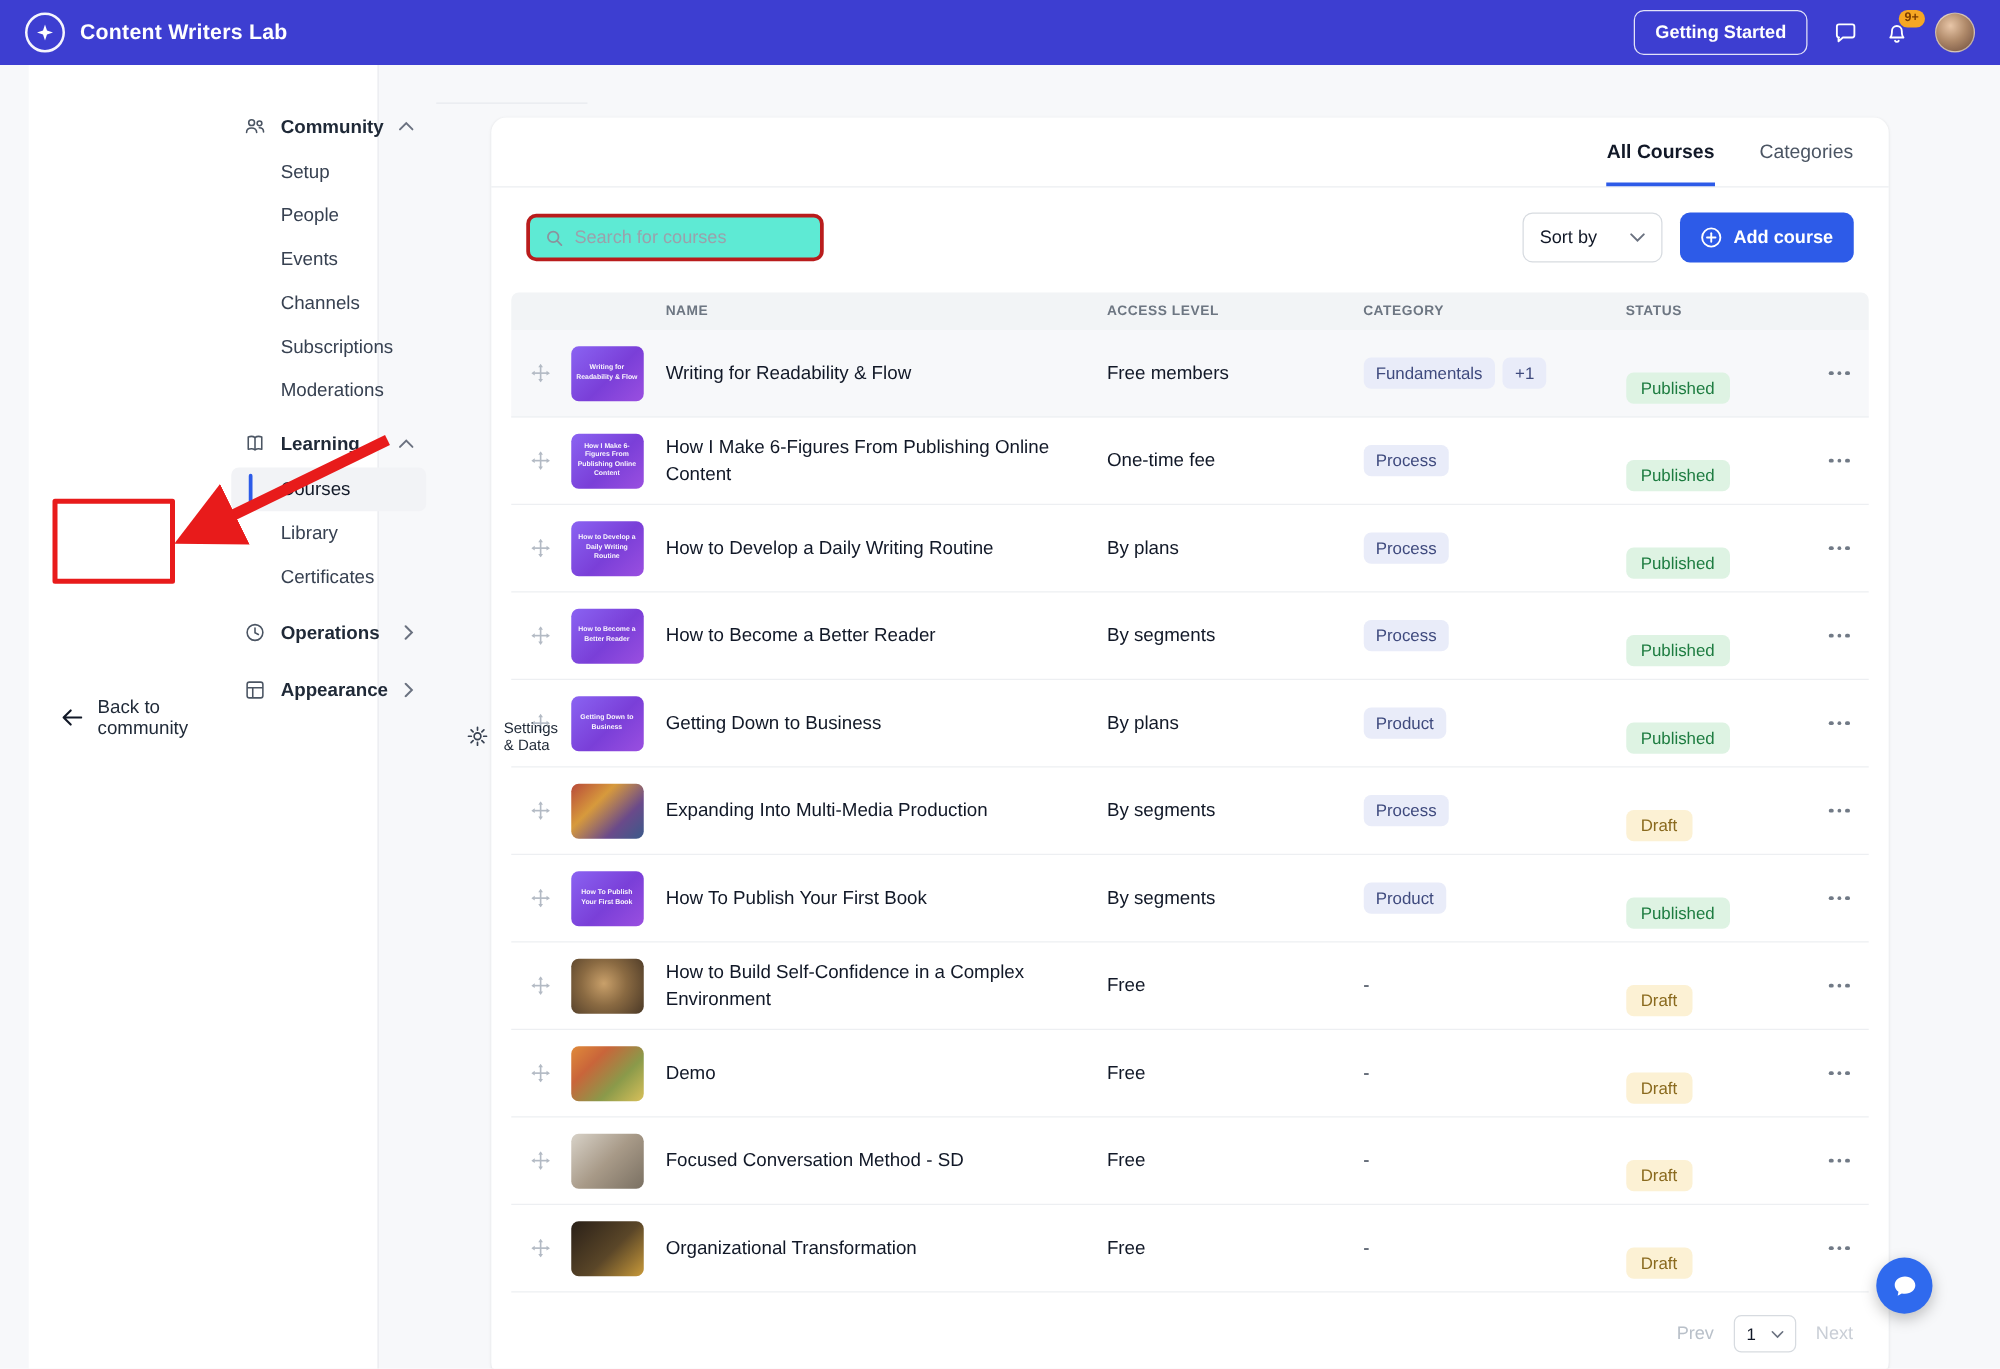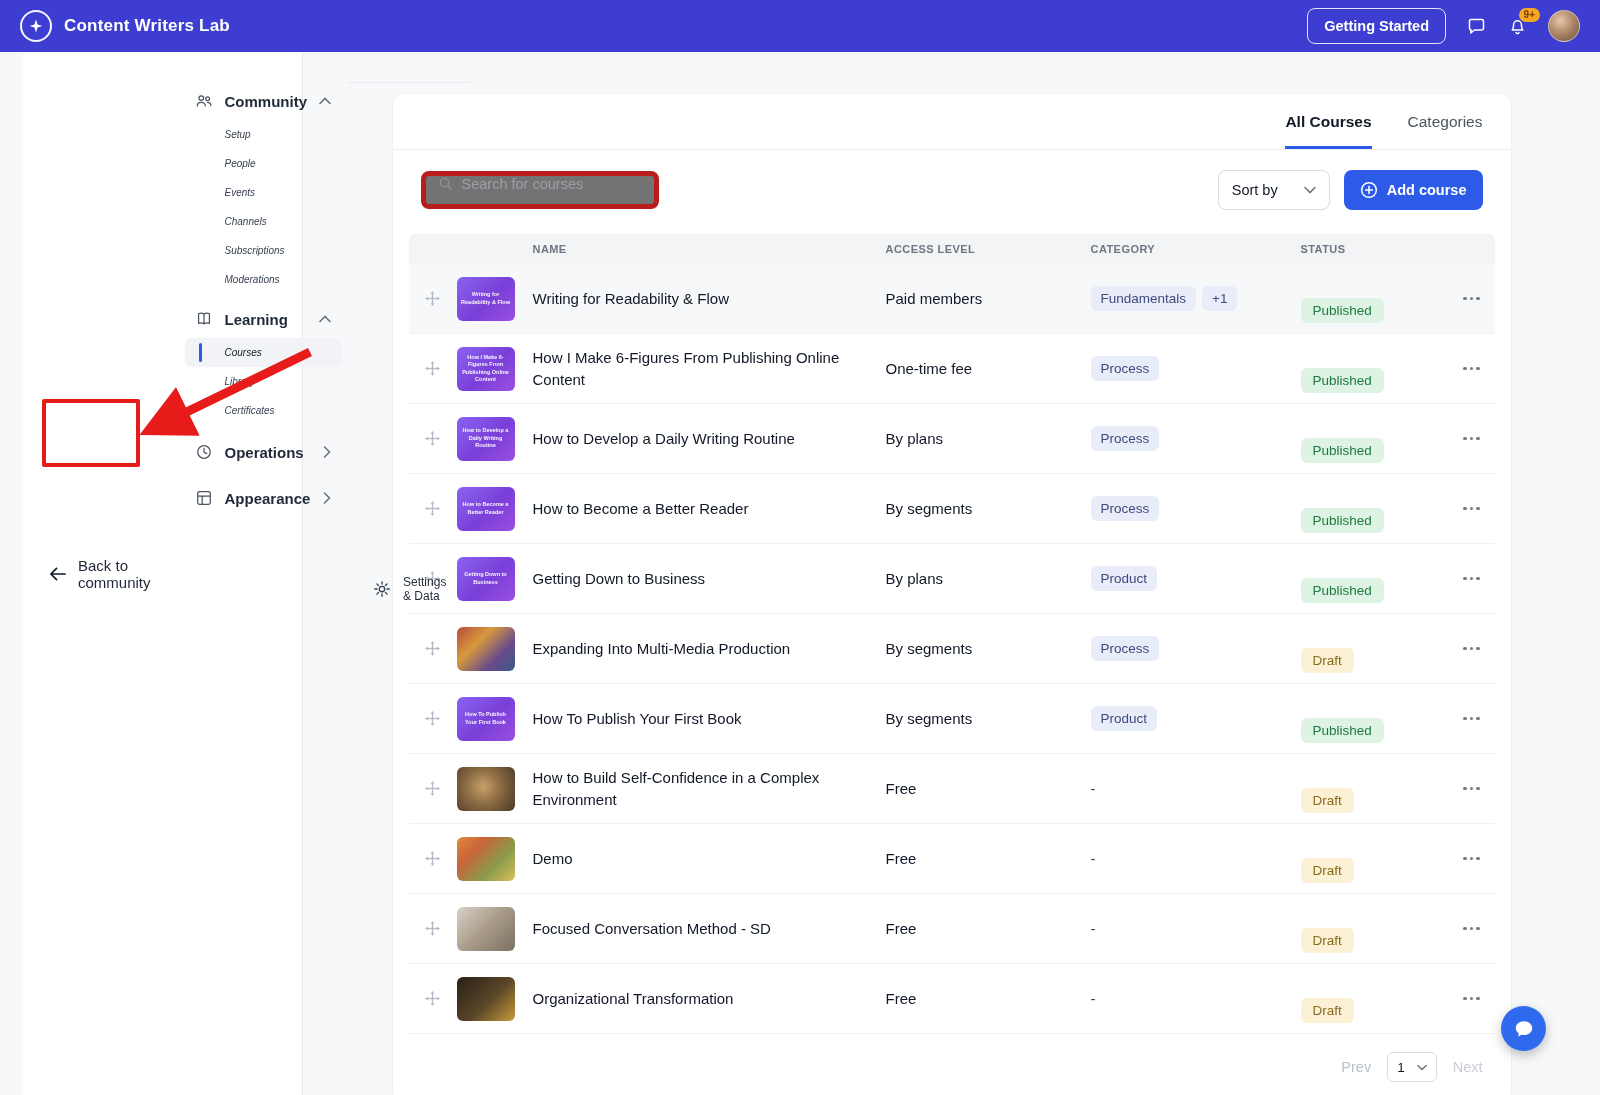--- a/index.html
+++ b/index.html
@@ -19,36 +19,36 @@
   
   .layout { display:flex; height:1043px; }
 
   
   .sidebar { width:280px; background:#fff; border-right:1px solid #e7e9ee; display:flex; flex-direction:row; padding-top:30px; position:relative;margin-left:23px; }
   .back-link { display:flex; align-items:center; gap:12px; padding:0 26px; font-size:15px; font-weight:500; color:#1f2937; cursor:pointer; margin-bottom:30px; }
   .nav { padding:0 8px; }
   .nav-header { display:flex; align-items:center; gap:12px; padding:10px 10px; font-size:15px; font-weight:600; color:#1f2937; border-radius:6px; cursor:pointer; }
   .nav-header .chev { margin-left:auto; color:#6b7280; display:flex; }
   .nav-items { margin-bottom:6px; }
-  .nav-item { padding:9px 10px 9px 40px; font-size:10px; color:#374151; border-radius:6px; cursor:pointer; position:relative;font-style:italic; }
+  .nav-item { padding:9px 10px 9px 40px; font-size:15px; color:#374151; border-radius:6px; cursor:pointer; position:relative; }
   .nav-item.selected { background:#f2f3f6; color:#111827; }
   .nav-item.selected::before { content:''; position:absolute; left:14px; top:5px; bottom:5px; width:3px; border-radius:2px; background:#2d5be8; }
   .sidebar-spacer { flex:1; }
   .sidebar-footer { border-top:1px solid #e7e9ee; padding:19px 24px; display:flex; align-items:center; gap:12px; font-size:12px; font-weight:500; color:#1f2937; cursor:pointer; }
 
   
   .main { flex:1; overflow:hidden; }
   .card { width:1118px; margin:42px auto 0; background:#fff; border-radius:12px; box-shadow:0 1px 3px rgba(16,24,40,.06), 0 1px 2px rgba(16,24,40,.04); }
 
   .tabs { display:flex; gap:36px; padding:0 28px; border-bottom:1px solid #eceef1; height:56px;justify-content:flex-end; }
   .tab { display:flex; align-items:center; font-size:15.5px; border-bottom:3px solid transparent; padding-top:3px; cursor:pointer; color:#4b5563; font-weight:500; }
   .tab.active { color:#111827; font-weight:600; border-bottom-color:#2d5be8; }
 
   .toolbar { display:flex; align-items:center; padding:20px 28px; gap:16px; }
-  .search-box { width:238px; height:38px; border:5px solid #b91c1c; border-radius:8px; display:flex; align-items:flex-start; gap:9px; padding:0 12px; background:#737373; }
+  .search-box { width:238px; height:38px; border:3px solid #b91c1c; border-radius:8px; display:flex; align-items:center; gap:9px; padding:0 12px; background:#5eead4; }
   .search-box input { border:none; outline:none; flex:1; font-size:14.5px; font-family:inherit; color:#111827; background:transparent; }
   .search-box input::placeholder { color:#9aa1ab; }
   .toolbar-right { margin-left:auto; display:flex; align-items:center; gap:14px; }
   .sort-box { height:40px; min-width:112px; border:1px solid #d7dbe0; border-radius:8px; display:flex; align-items:center; justify-content:space-between; gap:12px; padding:0 13px; font-size:14.5px; color:#111827; cursor:pointer; background:#fff; }
   .btn-primary { height:40px; background:#2d5be8; color:#fff; border:none; border-radius:8px; font-size:14.5px; font-weight:600; display:flex; align-items:center; gap:9px; padding:0 16px; cursor:pointer; font-family:inherit; }
 
   
   .table { margin:4px 16px 0; }
   .thead, .trow { display:grid; grid-template-columns:48px 76px 1fr 205px 210px 148px 46px; align-items:center; }
   .thead { background:#f2f4f6; height:30px; border-radius:6px 6px 0 0; font-size:11px; font-weight:bold; color:#6d7682; letter-spacing:.04em; }
@@ -279,21 +279,21 @@
                     <rect x="2.5" y="7.3" width="11" height="1.4"></rect>
                   </svg>
       </span>
     </div>
     <div class="cell c-thumb">
       <div class="thumb" data-thumb="cover-purple">
         <span class="thumb-label">Writing for Readability &amp; Flow</span>
       </div>
     </div>
     <div class="cell c-name">Writing for Readability &amp; Flow</div>
-    <div class="cell c-access">Paid members</div>
+    <div class="cell c-access">Free members</div>
     <div class="cell c-category">
       <span class="chip">Fundamentals</span><span class="chip chip-extra">+1</span>
     </div>
     <div class="cell c-status">
       <span class="badge" data-status="published">Published</span>
     </div>
     <div class="cell c-actions">
       <span class="dots">
                   <i></i>
                   <i></i>

